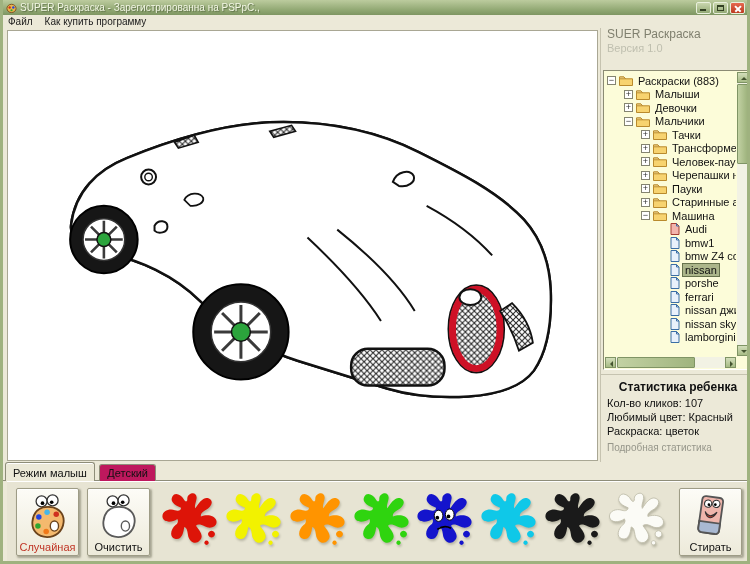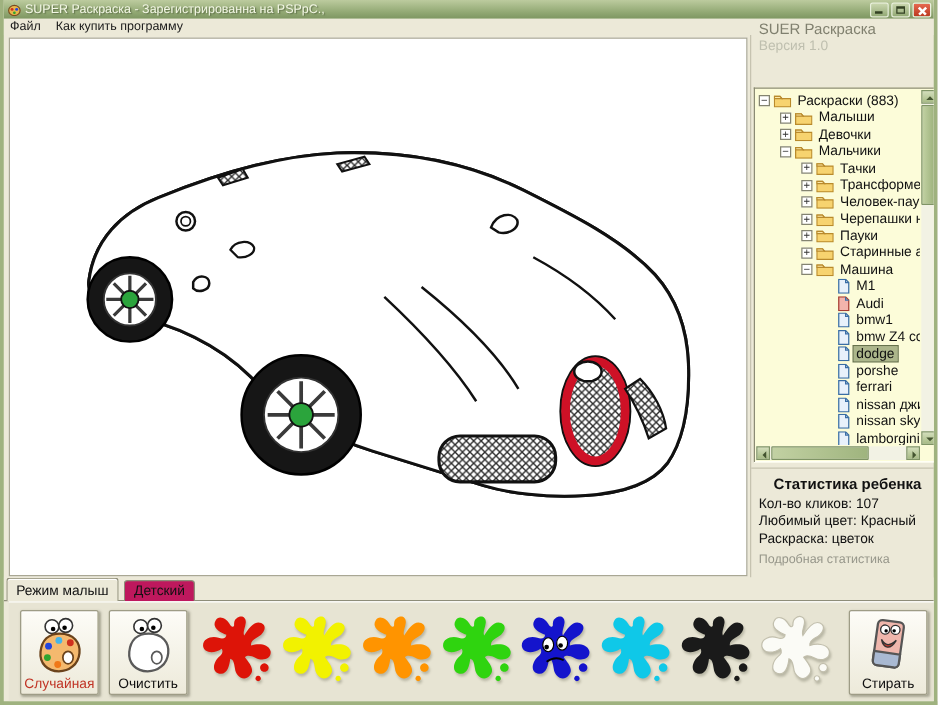--- a/index.html
+++ b/index.html
@@ -17,21 +17,21 @@
   .g-x1,.g-x2{position:absolute;left:3px;top:5px;width:8px;height:1.6px;background:#fff;}
   .g-x1{transform:rotate(45deg);} .g-x2{transform:rotate(-45deg);}
   
   .menubar{height:13px;background:#ECE9D8;display:flex;align-items:center;font-size:10px;color:#1a1a1a;gap:12px;padding-left:5px;}
   .menubar span{cursor:default;}
   
   .canvas{position:absolute;left:4px;top:30px;width:591px;height:431px;background:#fff;border:1px solid #A9A794;box-sizing:border-box;}
   .canvas svg{width:100%;height:100%;display:block;}
   
   .vdivider{position:absolute;left:597px;top:28px;width:1px;height:434px;background:#C6C3B0;}
-  .side-header{position:absolute;left:604px;top:16px;}
+  .side-header{position:absolute;left:604px;top:27px;}
   .side-app{font-size:12px;color:#80806F;}
   .side-ver{font-size:11px;color:#BFBFAF;margin-top:1px;}
   .tree-box{position:absolute;left:600px;top:70px;width:147px;height:300px;background:#FCFCD9;box-sizing:border-box;
     border:1px solid;border-color:#8B8B74 #FFFFFF #FFFFFF #8B8B74;}
   .tree-list{position:absolute;left:1px;top:1px;right:13px;bottom:13px;overflow:hidden;padding-top:2px;}
   .tree-row{display:flex;align-items:center;height:13.5px;font-size:11px;white-space:nowrap;color:#111;}
   .indent{flex:none;height:1px;}
   .expander{flex:none;width:9px;height:9px;box-sizing:border-box;border:1px solid #848470;background:#fff;
     display:flex;align-items:center;justify-content:center;font-size:9px;line-height:7px;margin-right:3px;color:#333;}
   .expander.hidden-ex{visibility:hidden;}
@@ -319,79 +319,67 @@
     <span class="expander">−</span>
     <span class="tree-icon">
       <svg class="icon-folder" width="14" height="11" viewBox="0 0 14 11">
         <path d="M0.5,2 L5,2 L6.5,3.8 L13.5,3.8 L13.5,10.5 L0.5,10.5 Z" fill="#F7D36F" stroke="#B98A2C"></path>
         <path d="M0.5,2 L5,2 L6.5,3.8 L0.5,3.8 Z" fill="#FCE9A8" stroke="#B98A2C"></path>
       </svg>
 
     </span>
     <span class="tree-label">Машина</span>
   </div>
+        <div class="tree-row file-red">
+    <span class="indent" style="width: 53px;"></span>
+    <span class="expander hidden-ex"></span>
+    <span class="tree-icon">
+
+      <svg class="icon-file" width="10" height="12" viewBox="0 0 10 12">
+        <path class="page" d="M1,0.5 L6.5,0.5 L9,3 L9,11.5 L1,11.5 Z" fill="#E8F1FB" stroke="#3A6EA5"></path>
+        <path d="M6.5,0.5 L6.5,3 L9,3" fill="none" stroke="#3A6EA5"></path>
+      </svg>
+    </span>
+    <span class="tree-label">Audi</span>
+  </div>
         <div class="tree-row file">
     <span class="indent" style="width: 53px;"></span>
     <span class="expander hidden-ex"></span>
     <span class="tree-icon">
 
       <svg class="icon-file" width="10" height="12" viewBox="0 0 10 12">
         <path class="page" d="M1,0.5 L6.5,0.5 L9,3 L9,11.5 L1,11.5 Z" fill="#E8F1FB" stroke="#3A6EA5"></path>
         <path d="M6.5,0.5 L6.5,3 L9,3" fill="none" stroke="#3A6EA5"></path>
       </svg>
     </span>
-    <span class="tree-label">M1</span>
-  </div>
-        <div class="tree-row file-red">
-    <span class="indent" style="width: 53px;"></span>
-    <span class="expander hidden-ex"></span>
-    <span class="tree-icon">
-
-      <svg class="icon-file" width="10" height="12" viewBox="0 0 10 12">
-        <path class="page" d="M1,0.5 L6.5,0.5 L9,3 L9,11.5 L1,11.5 Z" fill="#E8F1FB" stroke="#3A6EA5"></path>
-        <path d="M6.5,0.5 L6.5,3 L9,3" fill="none" stroke="#3A6EA5"></path>
-      </svg>
-    </span>
-    <span class="tree-label">Audi</span>
+    <span class="tree-label">bmw1</span>
   </div>
         <div class="tree-row file">
     <span class="indent" style="width: 53px;"></span>
     <span class="expander hidden-ex"></span>
     <span class="tree-icon">
 
       <svg class="icon-file" width="10" height="12" viewBox="0 0 10 12">
         <path class="page" d="M1,0.5 L6.5,0.5 L9,3 L9,11.5 L1,11.5 Z" fill="#E8F1FB" stroke="#3A6EA5"></path>
         <path d="M6.5,0.5 L6.5,3 L9,3" fill="none" stroke="#3A6EA5"></path>
       </svg>
     </span>
-    <span class="tree-label">bmw1</span>
-  </div>
-        <div class="tree-row file">
-    <span class="indent" style="width: 53px;"></span>
-    <span class="expander hidden-ex"></span>
-    <span class="tree-icon">
-
-      <svg class="icon-file" width="10" height="12" viewBox="0 0 10 12">
-        <path class="page" d="M1,0.5 L6.5,0.5 L9,3 L9,11.5 L1,11.5 Z" fill="#E8F1FB" stroke="#3A6EA5"></path>
-        <path d="M6.5,0.5 L6.5,3 L9,3" fill="none" stroke="#3A6EA5"></path>
-      </svg>
-    </span>
     <span class="tree-label">bmw Z4 coupe</span>
   </div>
         <div class="tree-row file selected">
     <span class="indent" style="width: 53px;"></span>
     <span class="expander hidden-ex"></span>
     <span class="tree-icon">
 
       <svg class="icon-file" width="10" height="12" viewBox="0 0 10 12">
         <path class="page" d="M1,0.5 L6.5,0.5 L9,3 L9,11.5 L1,11.5 Z" fill="#E8F1FB" stroke="#3A6EA5"></path>
         <path d="M6.5,0.5 L6.5,3 L9,3" fill="none" stroke="#3A6EA5"></path>
       </svg>
     </span>
-    <span class="tree-label">dodge</span>
+    <span class="tree-label">nissan</span>
   </div>
         <div class="tree-row file">
     <span class="indent" style="width: 53px;"></span>
     <span class="expander hidden-ex"></span>
     <span class="tree-icon">
 
       <svg class="icon-file" width="10" height="12" viewBox="0 0 10 12">
         <path class="page" d="M1,0.5 L6.5,0.5 L9,3 L9,11.5 L1,11.5 Z" fill="#E8F1FB" stroke="#3A6EA5"></path>
         <path d="M6.5,0.5 L6.5,3 L9,3" fill="none" stroke="#3A6EA5"></path>
       </svg>

